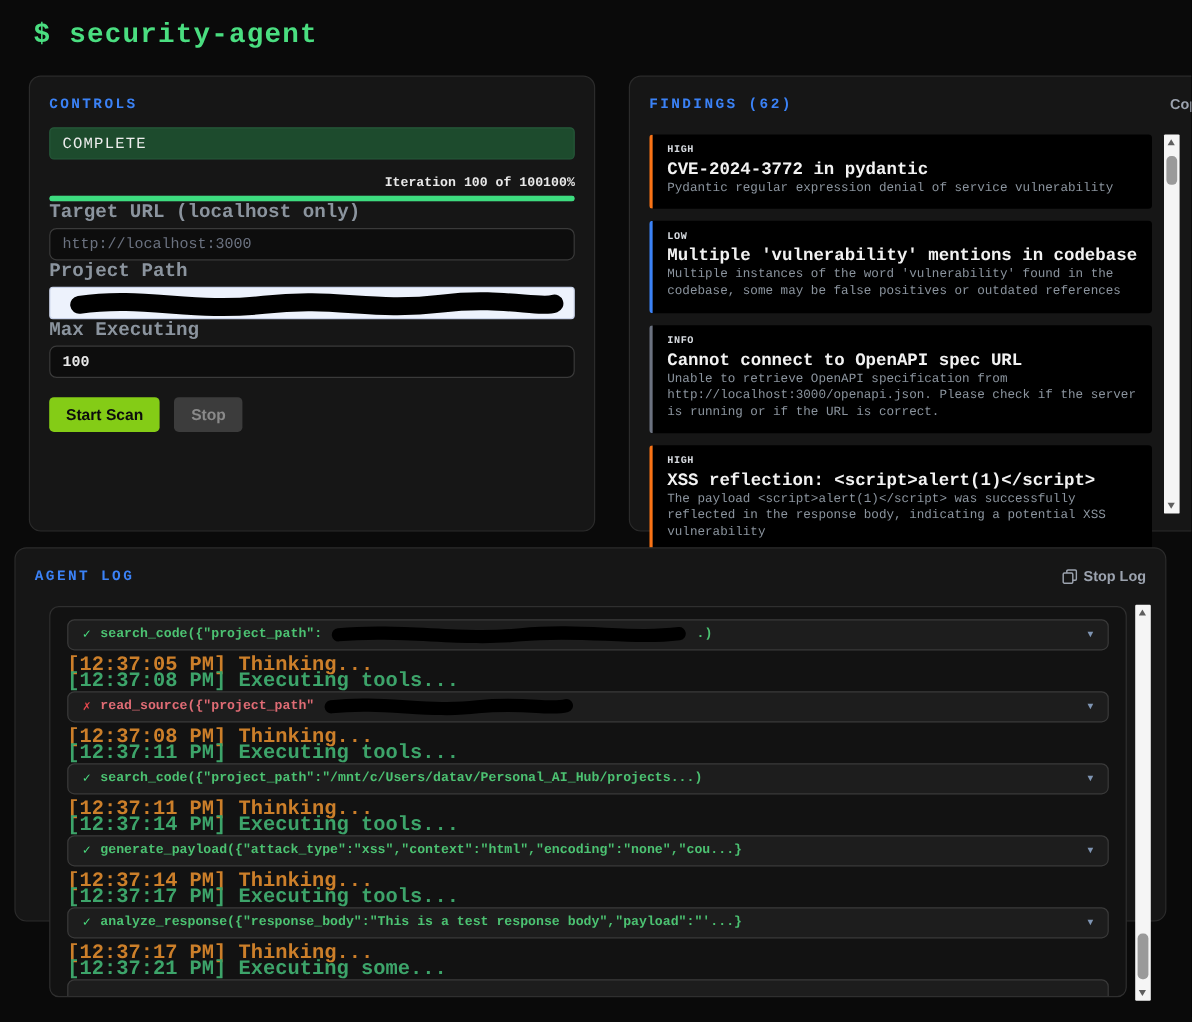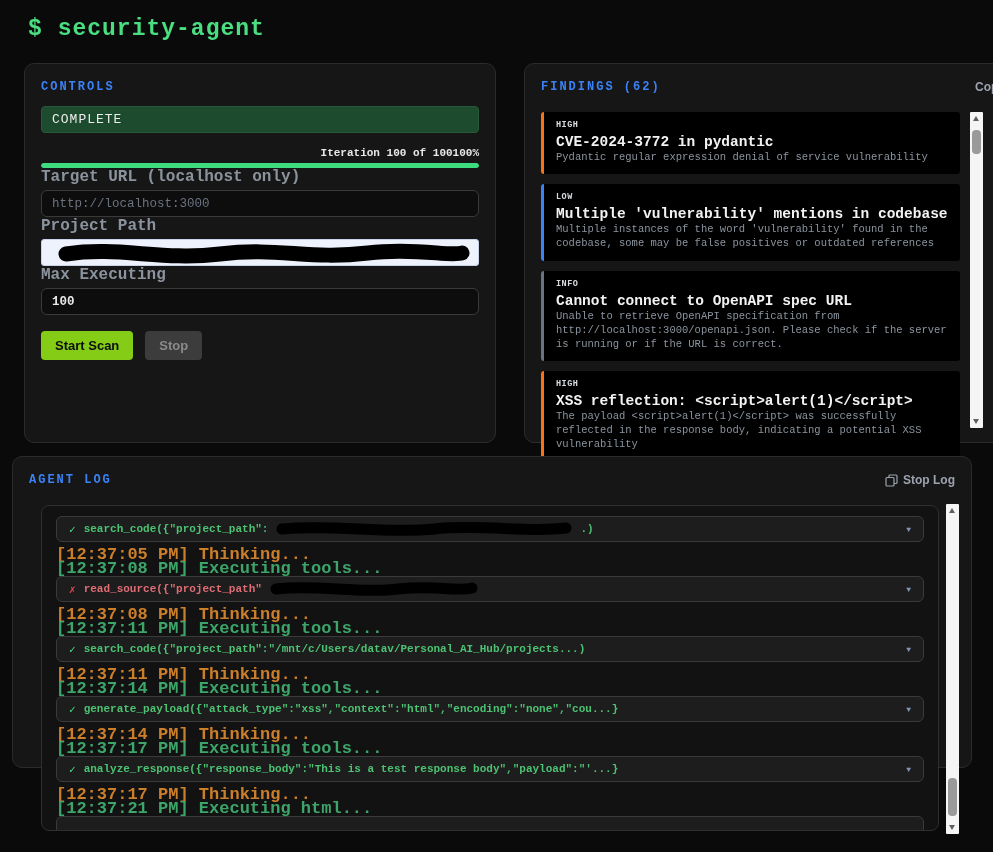--- a/index.html
+++ b/index.html
@@ -248,21 +248,21 @@
       </div>
       <div class="log-line line-thinking">[12:37:14 PM] Thinking...</div>
       <div class="log-line line-executing">[12:37:17 PM] Executing tools...</div>
 
       <div class="tool-box">
         <span class="tick ok">✓</span>
         <span class="tool-ok">analyze_response({"response_body":"This is a test response body","payload":"'...}</span>
         <span class="chevron">▼</span>
       </div>
       <div class="log-line line-thinking">[12:37:17 PM] Thinking...</div>
-      <div class="log-line line-executing">[12:37:21 PM] Executing html...</div>
+      <div class="log-line line-executing">[12:37:21 PM] Executing some...</div>
 
       <div class="tool-box partial"></div>
     </div>
 
     <div class="scrollbar log-scrollbar">
       <div class="sb-arrow up"></div>
       <div class="sb-thumb"></div>
       <div class="sb-arrow down"></div>
     </div>
   </section>

